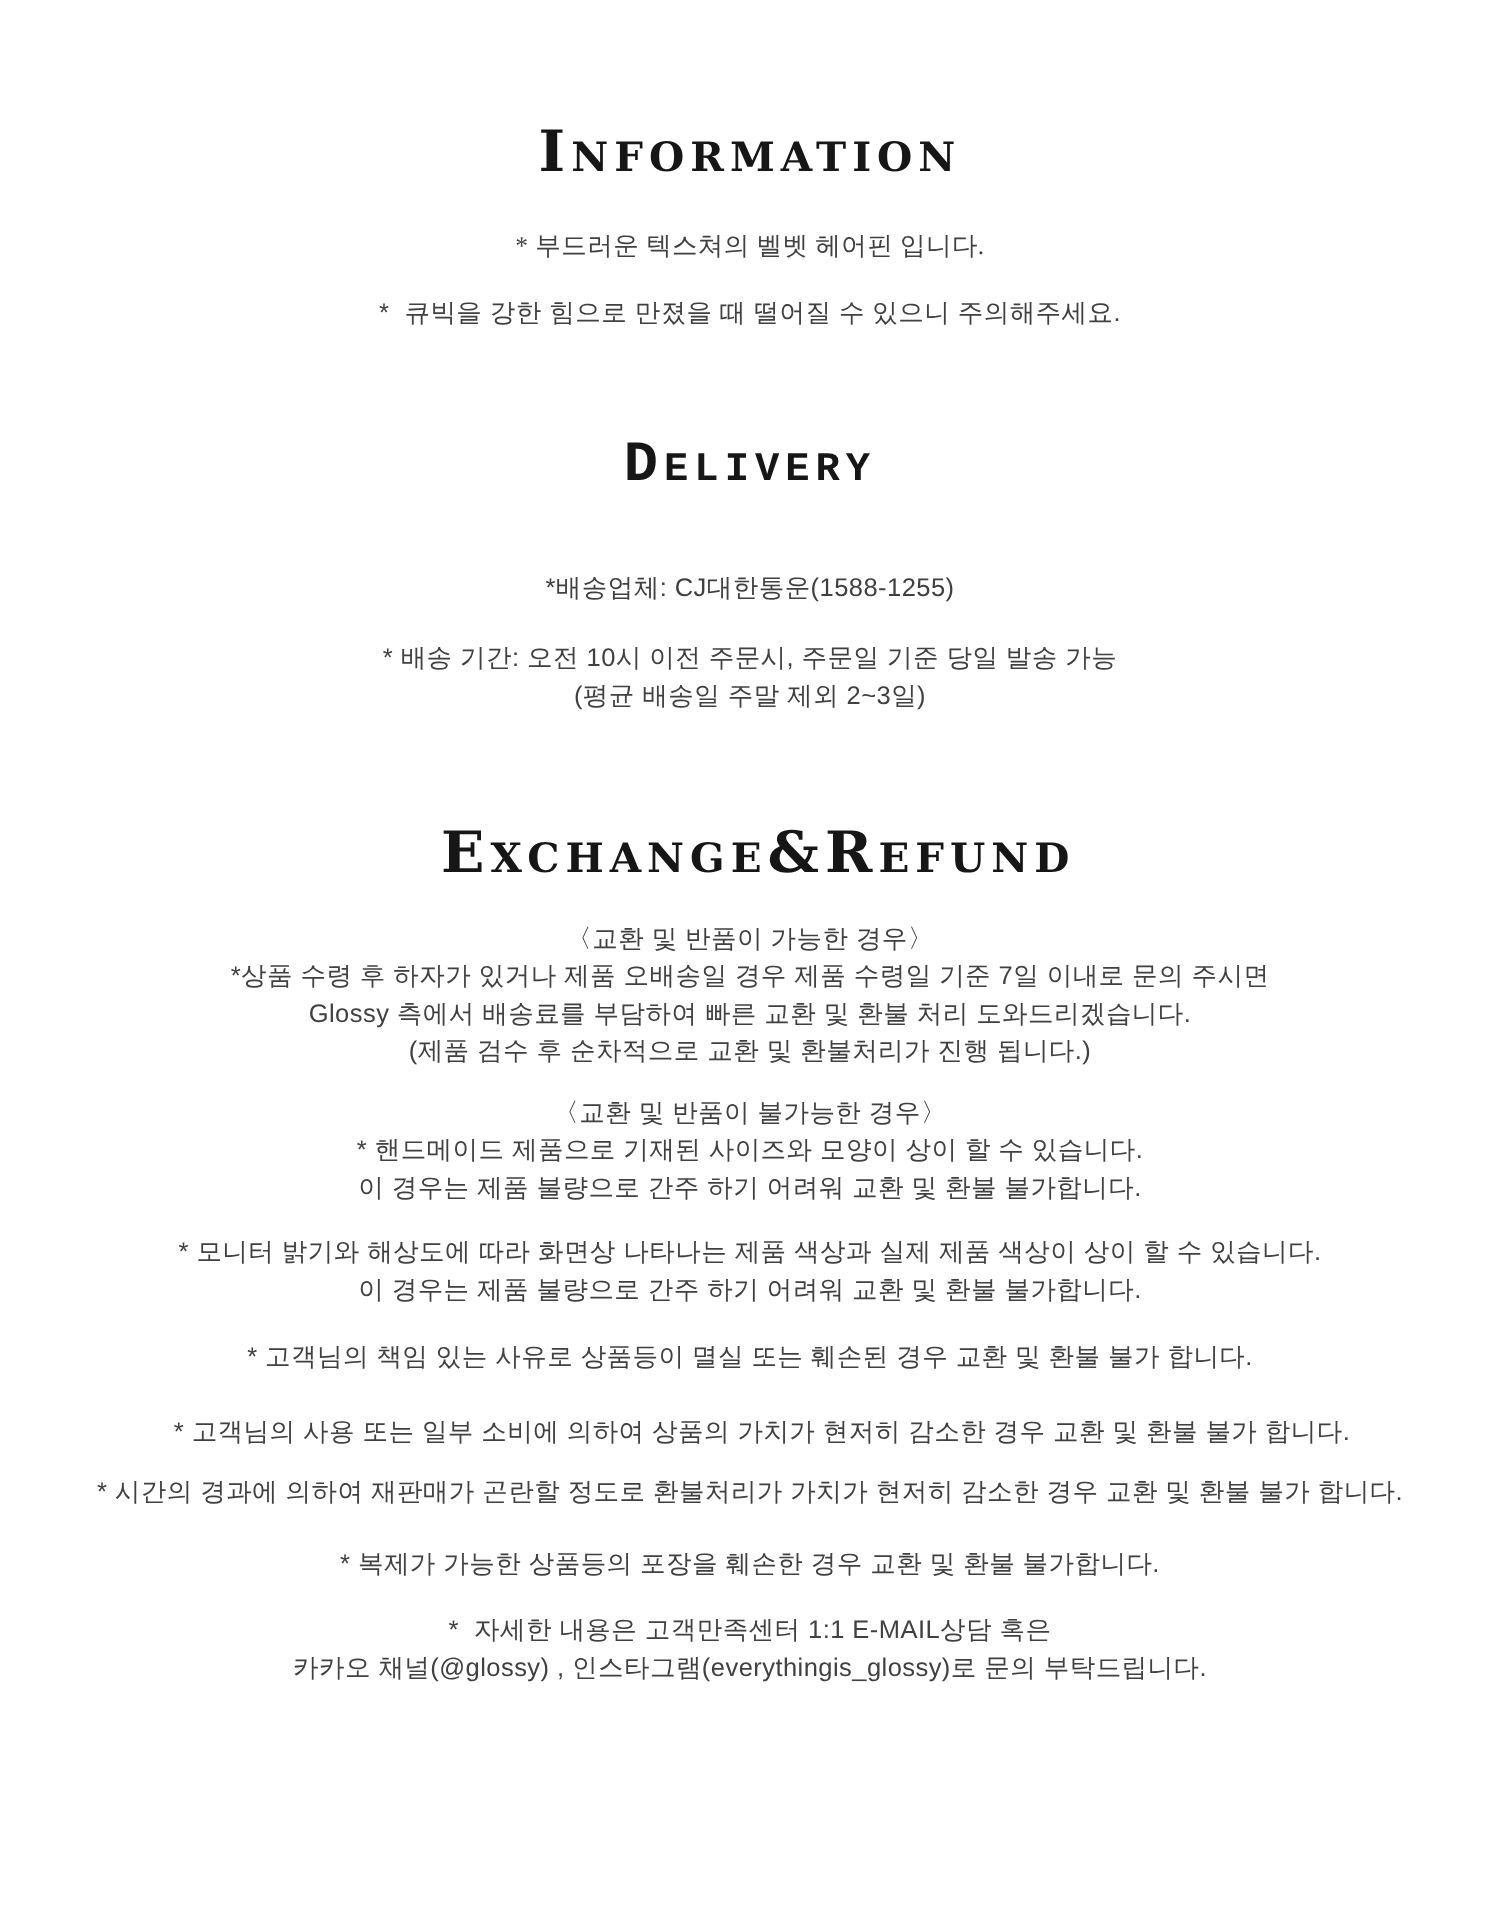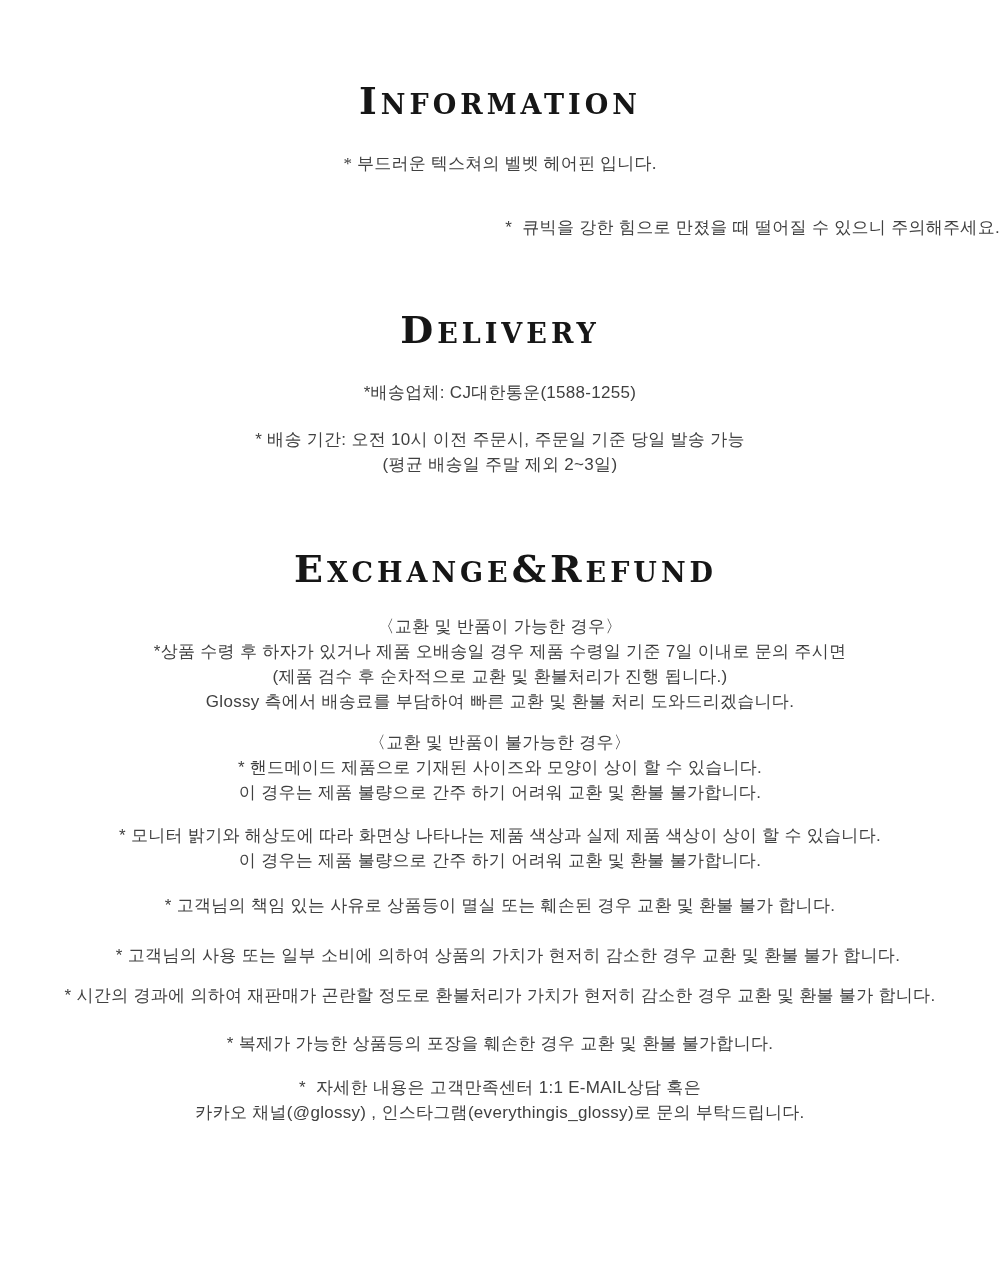--- a/index.html
+++ b/index.html
@@ -32,26 +32,26 @@
   .line {
     margin: 0;
     font-size: 17px;
     line-height: 25px;
     letter-spacing: 0.3px;
     color: #404040;
     white-space: pre-wrap;
   }
   .para { margin: 12px; }
 
-  .t-delivery  { margin-top: 71px; }
+  .t-delivery  { margin-top: 71px; font-family: Liberation Mono, monospace; }
   .t-exchange  { margin-top: 73px; padding-left: 11px; }
 
   .info-1      { margin-top: 31px; font-family: Liberation Serif, serif; }
-  .info-2      { margin-top: 39px; text-align: right; }
-  .dl-carrier  { margin-top: 31px; }
+  .info-2      { margin-top: 20px; }
+  .dl-carrier  { margin-top: 49px; }
   .dl-period   { margin-top: 22px; }
   .ex-possible   { margin-top: 26px; }
   .ex-impossible { margin-top: 16px; }
   .ex-monitor    { margin-top: 18px; text-align: center; }
   .ex-single-0   { margin-top: 20px; }
   .ex-single-1   { margin-top: 25px; padding-left: 16px; }
   .ex-single-2   { margin-top: 15px; }
   .ex-single-3   { margin-top: 23px; }
   .ex-contact    { margin-top: 19px; }
 
@@ -78,22 +78,22 @@
   <div class="para dl-period">
     <div class="line">* 배송 기간: 오전 10시 이전 주문시, 주문일 기준 당일 발송 가능</div>
     <div class="line">(평균 배송일 주말 제외 2~3일)</div>
   </div>
 
   <h2 class="sec-title t-exchange">Exchange&amp;Refund</h2>
 
   <div class="para ex-possible">
     <div class="line">〈교환 및 반품이 가능한 경우〉</div>
     <div class="line">*상품 수령 후 하자가 있거나 제품 오배송일 경우 제품 수령일 기준 7일 이내로 문의 주시면</div>
+    <div class="line">Glossy 측에서 배송료를 부담하여 빠른 교환 및 환불 처리 도와드리겠습니다.</div>
     <div class="line">(제품 검수 후 순차적으로 교환 및 환불처리가 진행 됩니다.)</div>
-    <div class="line">Glossy 측에서 배송료를 부담하여 빠른 교환 및 환불 처리 도와드리겠습니다.</div>
   </div>
 
   <div class="para ex-impossible">
     <div class="line">〈교환 및 반품이 불가능한 경우〉</div>
     <div class="line">* 핸드메이드 제품으로 기재된 사이즈와 모양이 상이 할 수 있습니다.</div>
     <div class="line">이 경우는 제품 불량으로 간주 하기 어려워 교환 및 환불 불가합니다.</div>
   </div>
 
   <div class="para ex-monitor">
     <div class="line">* 모니터 밝기와 해상도에 따라 화면상 나타나는 제품 색상과 실제 제품 색상이 상이 할 수 있습니다.</div>

